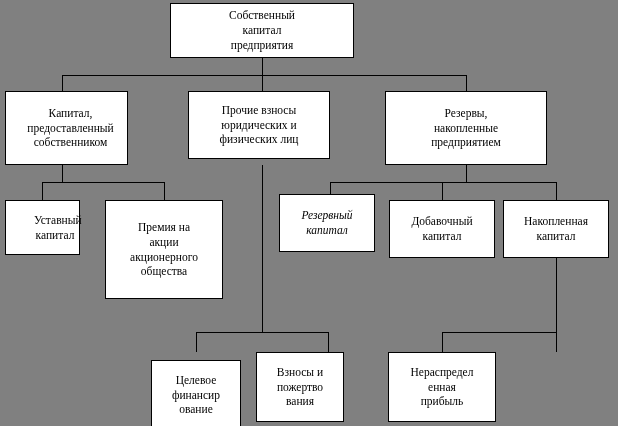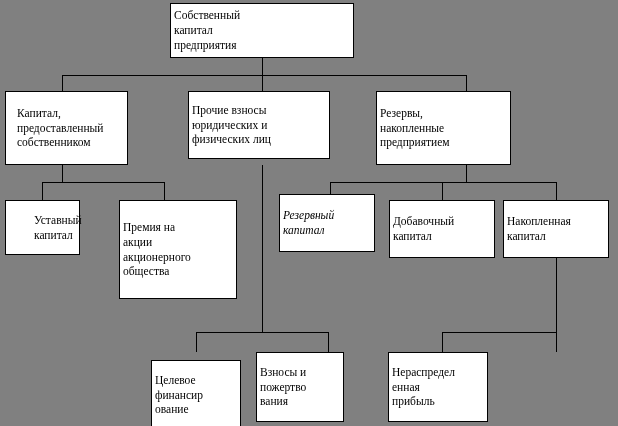--- a/index.html
+++ b/index.html
@@ -18,20 +18,21 @@
     overflow: hidden;
   }
   .node {
     position: absolute;
     background: #ffffff;
     border: 1px solid #000000;
     box-sizing: border-box;
     display: flex;
     align-items: center;
     justify-content: center;
+    text-align: center;
     color: #000000;
     font-size: 11.5px;
     line-height: 1.28;
     padding: 2px 3px;
   }
   .node span {
     display: block;
     width: 100%;
     white-space: pre-line;
   }
@@ -87,32 +88,32 @@
 предоставленный
 собственником</span>
   </div>
 
   <div class="node" style="left:188px; top:91px; width:142px; height:68px;">
     <span>Прочие взносы
 юридических и
 физических лиц</span>
   </div>
 
-  <div class="node" style="left:376px; top:91px; width:135px; height:74px;">
+  <div class="node" style="left:385px; top:91px; width:162px; height:74px;">
     <span>Резервы,
 накопленные
 предприятием</span>
   </div>
 
   <div class="node" style="left:5px; top:200px; width:75px; height:55px;padding-left:28px;">
     <span>Уставный
 капитал</span>
   </div>
 
-  <div class="node" style="left:105px; top:200px; width:118px; height:99px;margin-left:14px;">
+  <div class="node" style="left:105px; top:200px; width:118px; height:99px;">
     <span>Премия на
 акции
 акционерного
 общества</span>
   </div>
 
   <div class="node" style="left:279px; top:194px; width:96px; height:58px;font-style:italic;">
     <span>Резервный
 капитал</span>
   </div>
@@ -132,20 +133,20 @@
 финансир
 ование</span>
   </div>
 
   <div class="node" style="left:256px; top:352px; width:88px; height:70px;">
     <span>Взносы и
 пожертво
 вания</span>
   </div>
 
-  <div class="node" style="left:388px; top:352px; width:100px; height:70px;">
+  <div class="node" style="left:388px; top:352px; width:108px; height:70px;">
     <span>Нераспредел
 енная
 прибыль</span>
   </div>
 
 
 </div>
 
 </body></html>

